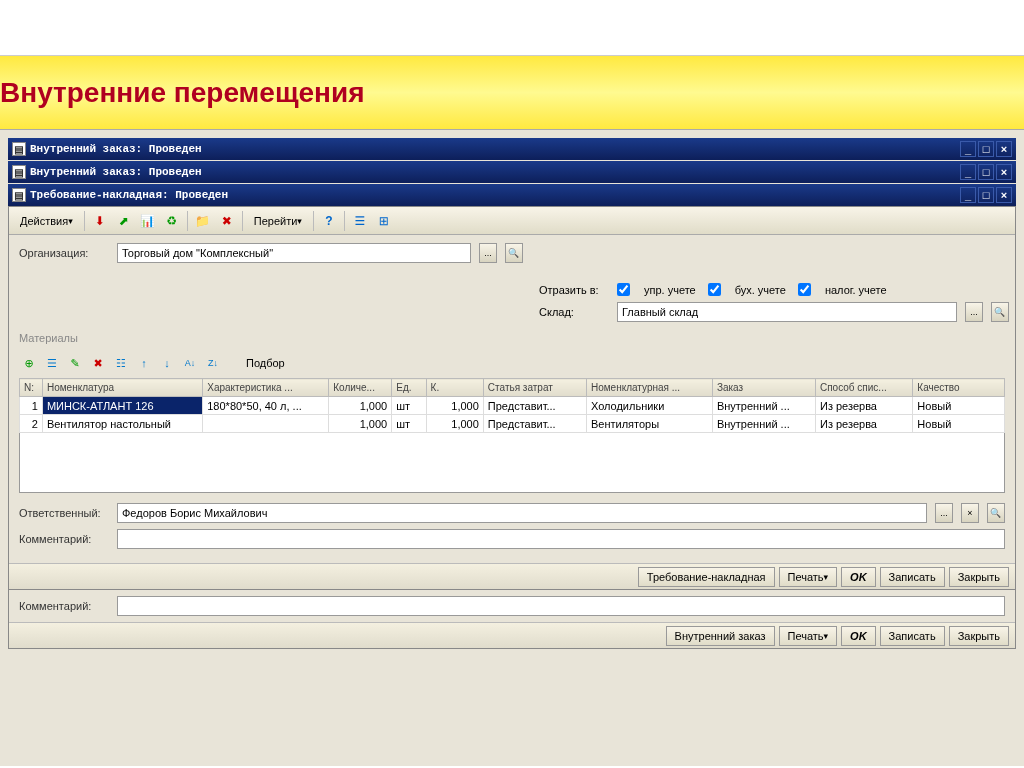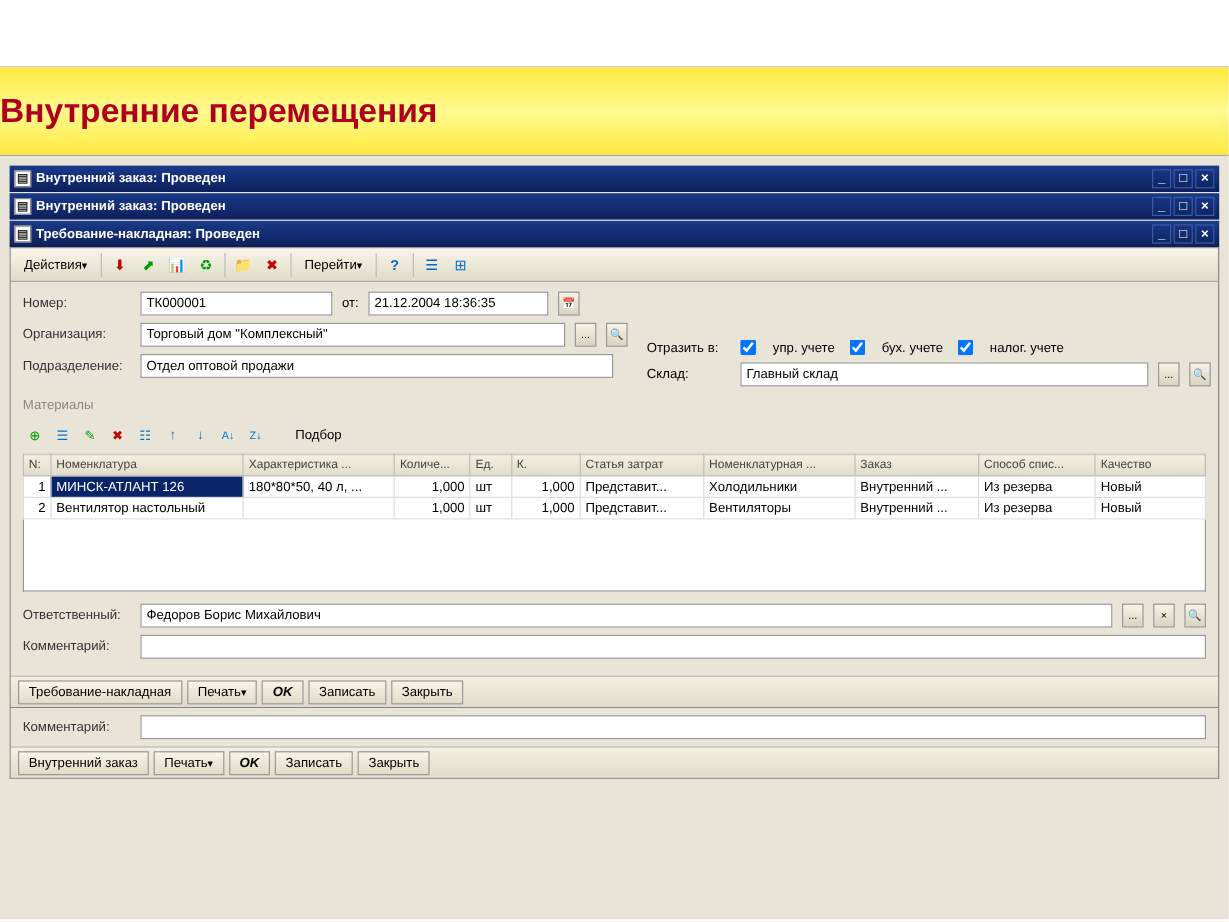--- a/index.html
+++ b/index.html
@@ -12,21 +12,21 @@
   .logo-c { color: #d00; }
   .header-title { flex: 1; color: #999; font-size: 18px; font-weight: bold; padding-left: 50px; }
   
   .banner { background: linear-gradient(#ffe940 0%, #fffa90 50%, #ffe940 100%); height: 75px; display: flex; align-items: center; justify-content: flex-start; border-top: 1px solid #ccc; border-bottom: 1px solid #aaa; }
   .banner-title { color: #b00020; font-size: 28px; font-weight: bold; }
   
   .windows-container { background: #e8e4d8; padding: 8px 8px 0 8px; height: 636px; }
   
   .window-titlebar { background: linear-gradient(#1a3a8a, #0d1f5a); color: #fff; height: 22px; display: flex; align-items: center; padding: 0 4px; font-size: 11px; font-weight: bold; }
   .window-titlebar .icon { width: 14px; height: 14px; background: #fff; border: 1px solid #888; margin-right: 4px; display: flex; align-items: center; justify-content: center; font-size: 10px; color: #333;}
-  .window-titlebar .title { flex: 1; }
+  .window-titlebar .title { flex: 1; font-family: Liberation Mono, monospace; }
   .window-controls { display: flex; gap: 2px; }
   .window-controls .btn { width: 16px; height: 16px; color: #fff; display: flex; align-items: center; justify-content: center; cursor: pointer; font-weight: bold; border: 1px solid #3a5aaa;}
   
   .window-body { background: #e8e4d8; border: 1px solid #888; }
   
   .toolbar { background: linear-gradient(#f8f4e8, #e0dcc8); border-bottom: 1px solid #aaa; height: 28px; display: flex; align-items: center; padding: 0 4px; gap: 2px; }
   .toolbar-btn { height: 22px; padding: 0 6px; display: flex; align-items: center; border: 1px solid transparent; cursor: pointer; font-size: 11px; white-space: nowrap;}
   .toolbar-btn.icon-only { width: 22px; padding: 0; justify-content: center; }
   .toolbar-sep { width: 1px; height: 20px; background: #bbb; margin: 0 2px; }
   .tb-icon { width: 16px; height: 16px; display: flex; align-items: center; justify-content: center; font-size: 12px; }
@@ -47,21 +47,21 @@
   .table-toolbar { display: flex; align-items: center; gap: 3px; padding: 4px 0; }
   .table-toolbar .tbtn { width: 20px; height: 20px; display: flex; align-items: center; justify-content: center; cursor: pointer; }
   
   .data-table { width: 100%; border-collapse: collapse; background: #fff; border: 1px solid #999; }
   .data-table th { background: linear-gradient(#f4f0e0, #e0dccc); border: 1px solid #bbb; padding: 2px 4px; text-align: left; font-weight: normal; font-size: 10px; color: #444; height: 18px; }
   .data-table td { border: 1px solid #ddd; padding: 1px 4px; height: 18px; font-size: 11px; }
   .data-table td.selected { background: #0a246a; color: #fff; }
   .data-table td.num { text-align: right; }
   .table-empty { height: 60px; background: #fff; border: 1px solid #999; border-top: none; }
   
-  .bottom-toolbar { background: linear-gradient(#f4f0e0, #e0dccc); border-top: 1px solid #bbb; height: 26px; display: flex; align-items: center; padding: 0 6px; gap: 4px; }
+  .bottom-toolbar { background: linear-gradient(#f4f0e0, #e0dccc); border-top: 1px solid #bbb; height: 26px; display: flex; align-items: center; justify-content: flex-end; padding: 0 6px; gap: 4px; }
   .bottom-btn { padding: 2px 8px; border: 1px solid #999; background: linear-gradient(#f8f4e8, #e0dcc8); cursor: pointer; font-size: 11px; height: 20px; display: flex; align-items: center; }
   .bottom-btn.bold { font-weight: bold; font-style: italic; }
   
   .dropdown-arrow::after { content: " ▾"; font-size: 9px; }
   
   .split { display: flex; gap: 0; }
   .split-l { flex: 0 0 510px; }
   .split-r { flex: 1; padding-left: 10px; margin-top: 40px; }
 </style>
 </head>
@@ -142,35 +142,24 @@
         </div>
       <div class="toolbar-btn icon-only">
           <span class="tb-icon" style="color:#06c">⊞</span>
         </div>
     </div>
 
     <div class="form-area">
       <div class="split">
         <div class="split-l">
           <div class="form-row">
-            <span class="form-label">Номер:</span>
-            <input class="form-input input-num" value="ТК000001" style="">
-            <span>от:</span>
-            <input class="form-input input-date" value="21.12.2004 18:36:35" style="">
-            <span class="btn-small">📅</span>
-          </div>
-          <div class="form-row">
             <span class="form-label">Организация:</span>
             <input class="form-input input-wide" value="Торговый дом &quot;Комплексный&quot;" style="">
             <span class="btn-small">...</span>
             <span class="btn-small">🔍</span>
-          </div>
-          <div class="form-row">
-            <span class="form-label">Подразделение:</span>
-            <input class="form-input input-wide" style="width: 394px;" value="Отдел оптовой продажи">
           </div>
         </div>
         <div class="split-r">
           <div class="form-row">
             <span style="width:70px">Отразить в:</span>
             <div class="checkbox-group">
               <label>
                   <input type="checkbox" checked="" style=""> 
                   <span>упр. учете</span>
                 </label>

